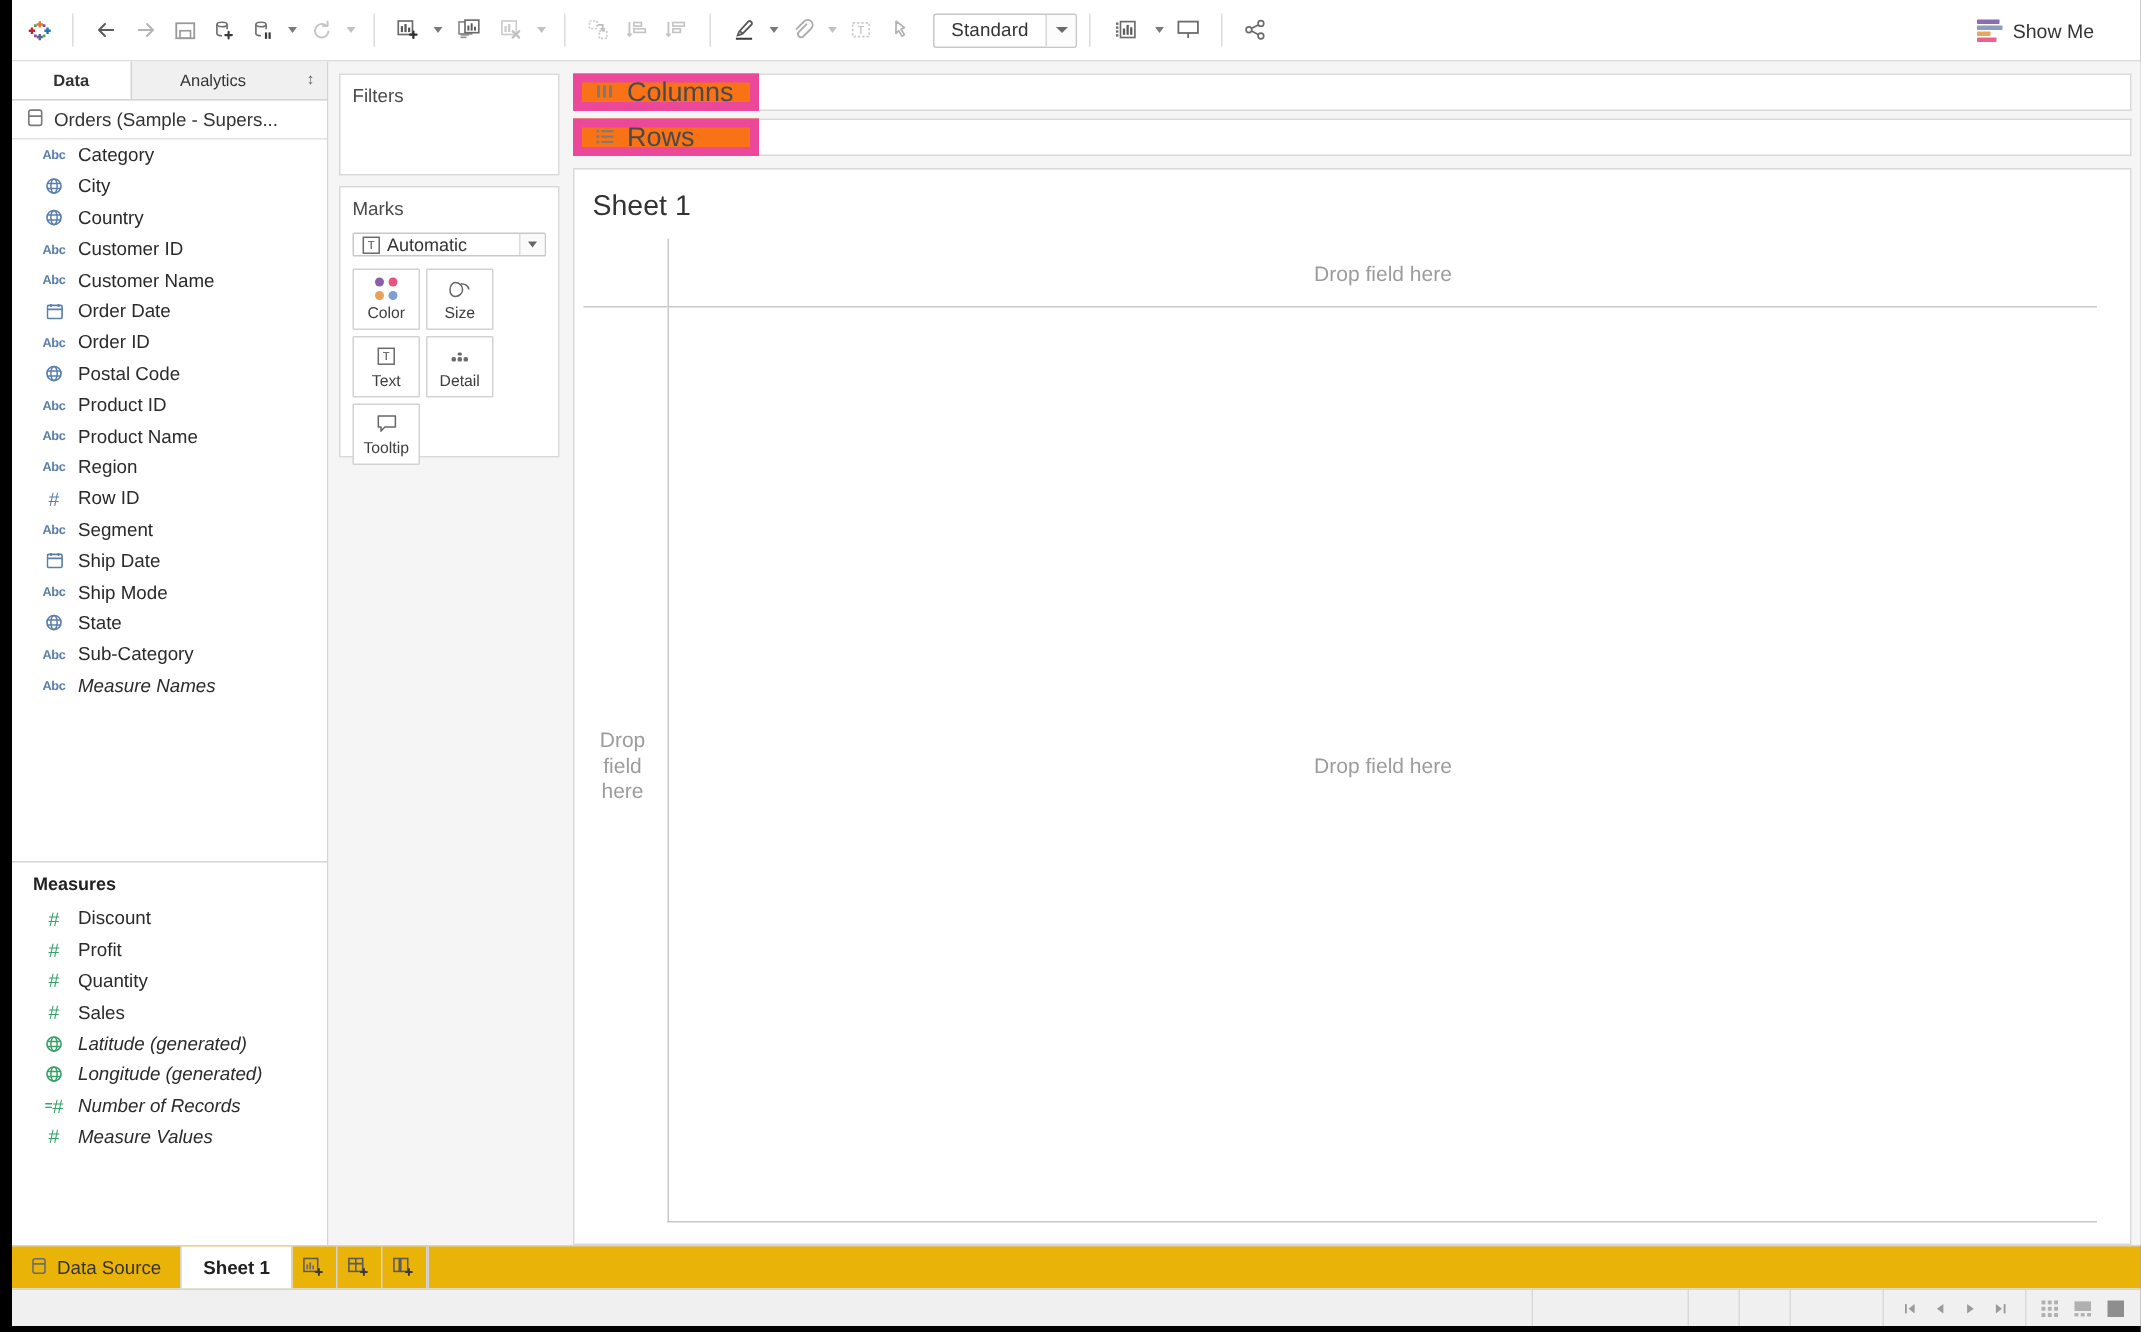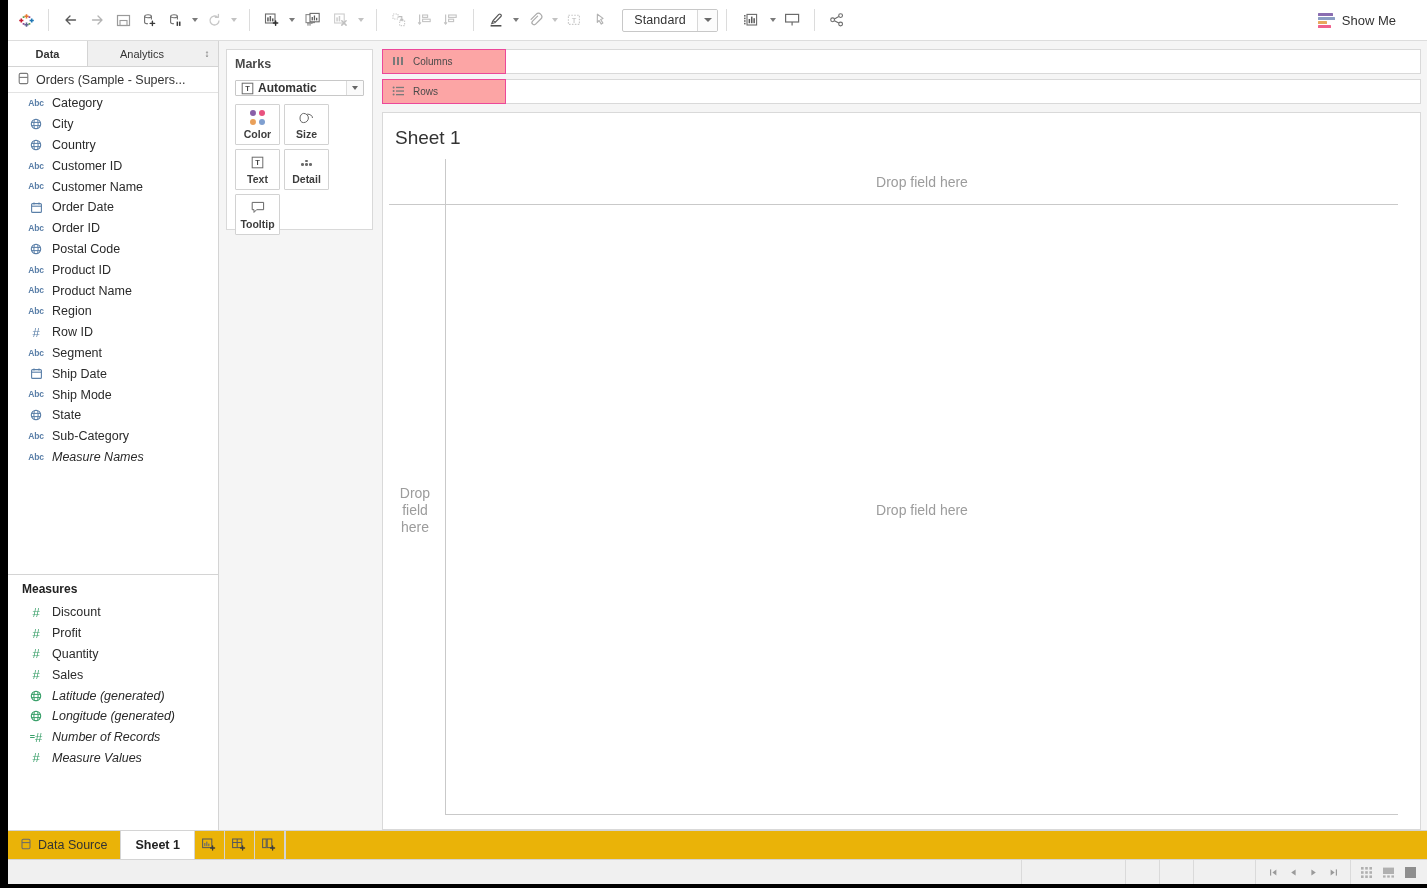--- a/index.html
+++ b/index.html
@@ -123,21 +123,21 @@
 
   
   .cards {
     width: 160px; min-width: 160px; background: #f5f5f5;
     padding: 8px 6px 0 7px; display: flex; flex-direction: column; gap: 7px;
   }
   .card { background: #fff; border: 1px solid #d9d9d9; }
   .card-title { font-size: 12.5px; color: #4a4a4a; padding: 7px 0 0 8px; }
   .card.pages { height: 58px; }
   .card.filters { height: 68px; }
-  .card.marks { height: 181px; display: flex; flex-direction: column; font-weight: bold; }
+  .card.marks { height: 181px; display: flex; flex-direction: column; }
 
   .mark-select {
     height: 21px; margin: 9px 8px 0 8px; border: 1px solid #c8c8c8; background: #fff;
     display: flex; align-items: center; cursor: pointer; border-radius: 1px;
   }
   .mark-select .ms-ic { width: 22px; display: flex; align-items: center; justify-content: center; }
   .mark-select .ms-label { flex: 1; font-size: 12px; color: #333; }
   .mark-select .ms-arrow {
     width: 17px; height: 100%; border-left: 1px solid #dcdcdc; background: #fafafa;
     display: flex; align-items: center; justify-content: center;
@@ -160,23 +160,23 @@
   .color-dots span { width: 6px; height: 6px; border-radius: 50%; display: block; }
   .detail-ic { display: flex; flex-direction: column; align-items: center; gap: 1px; }
   .detail-ic .top { width: 2.5px; height: 2.5px; border-radius: 50%; background: #6b6b6b; }
   .detail-ic .row { display: flex; gap: 1.5px; }
   .detail-ic .row span { width: 2.5px; height: 2.5px; border-radius: 50%; background: #6b6b6b; }
 
   
   .ws { flex: 1; display: flex; flex-direction: column; min-width: 0; background: #f5f5f5; padding: 8px 6px 0 3px; }
   .shelf-row { display: flex; height: 25px; margin-bottom: 5px; }
   .shelf-label {
-    width: 124px; min-width: 124px; background: #fca5a5; border: 1px solid #ec4899;
+    width: 124px; min-width: 124px; background: #f97316; border: 6px solid #ec4899;
     display: flex; align-items: center; gap: 8px; padding-left: 9px;
-    font-size: 10px; color: #4a4a4a;
+    font-size: 18px; color: #4a4a4a;
   }
   .shelf-drop { flex: 1; background: #fff; border: 1px solid #d9d9d9; border-left: none; }
 
   .view-area {
     flex: 1; background: #fff; border: 1px solid #d9d9d9; margin-top: 3px;
     display: flex; flex-direction: column; min-height: 0; position: relative;
   }
   .ws-title { font-size: 19px; color: #333; padding: 14px 0 10px 12px; font-weight: normal; }
   .view-grid { flex: 1; display: flex; flex-direction: column; min-height: 0; padding: 0 22px 14px 6px; }
   .vg-top { display: flex; height: 46px; }
@@ -685,20 +685,23 @@
               <span class="ftype mea">
                 <span class="hash">#</span>
               </span>
               <span class="fname">Measure Values</span>
             </div>
           </div>
       </div>
     </div>
 
     <div class="cards">
+      <div class="card filters">
+        <div class="card-title">Filters</div>
+      </div>
       <div class="card marks">
         <div class="card-title">Marks</div>
         <div class="mark-select">
           <span class="ms-ic">
             <svg width="13" height="13" viewBox="0 0 13 13">
               <rect x="1.2" y="1.2" width="10.6" height="10.6" fill="none" stroke="#6b6b6b" stroke-width="1"></rect>
               <text x="6.5" y="9.3" font-size="7.5" fill="#444" text-anchor="middle" font-family="Liberation Sans, sans-serif">T</text>
             </svg>
           </span>
           <span class="ms-label">Automatic</span>

